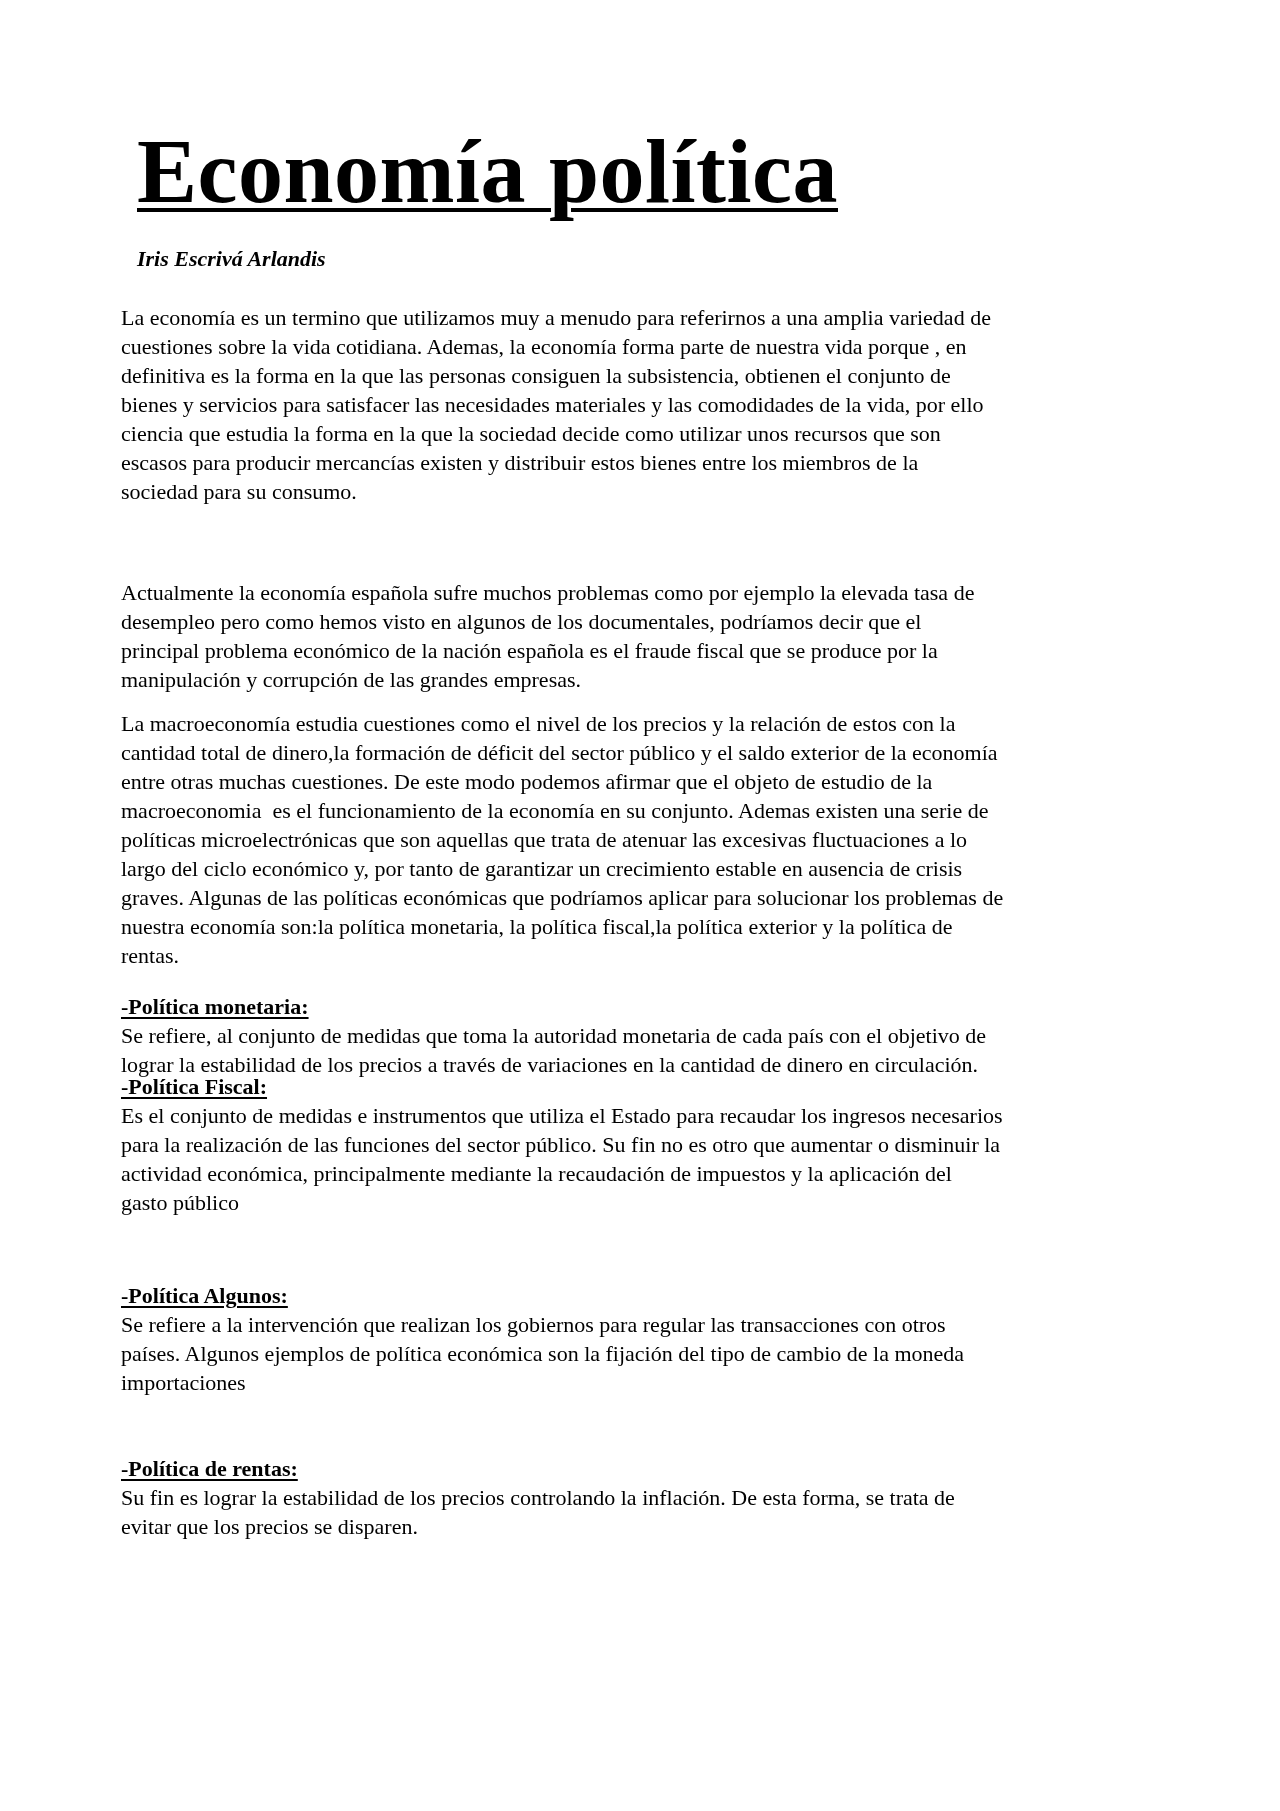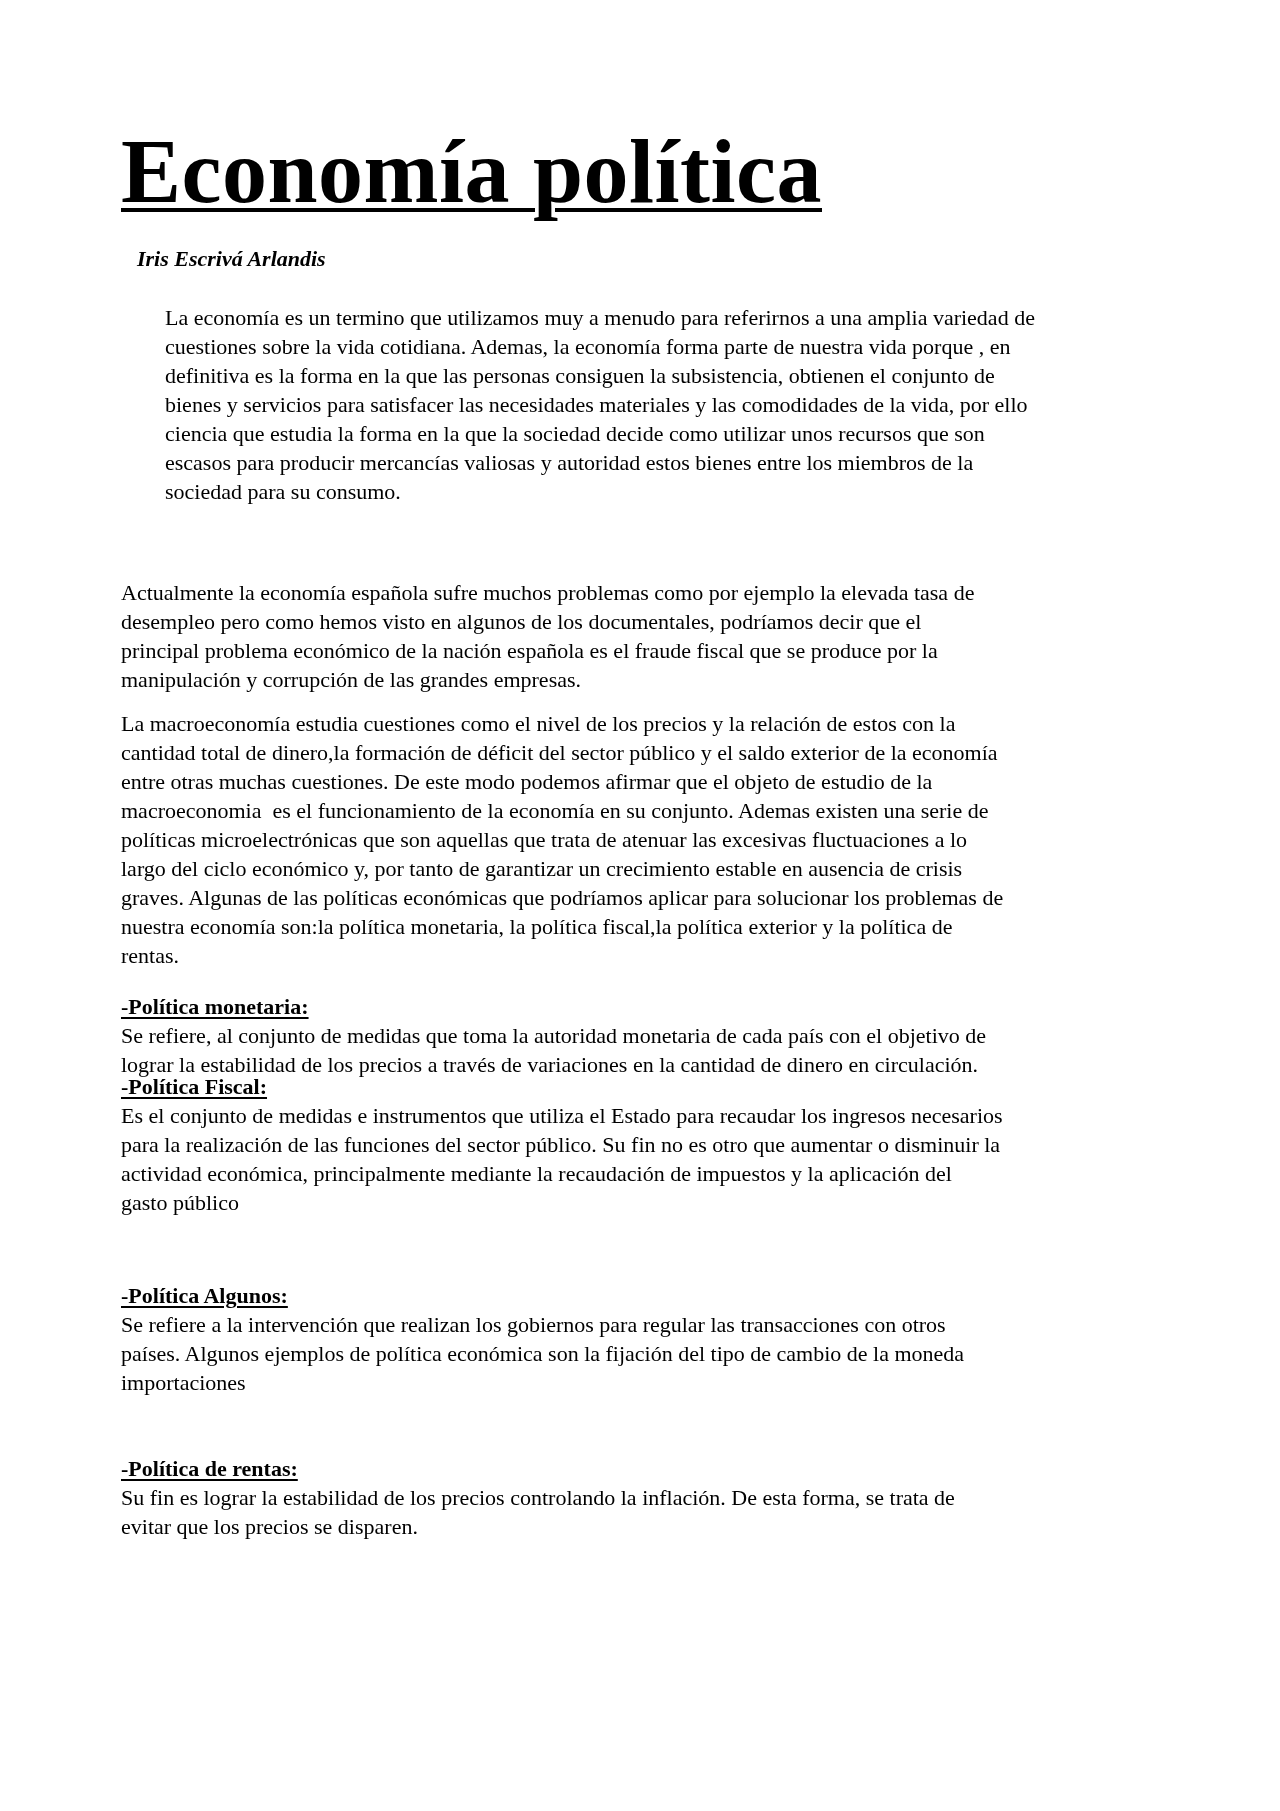--- a/index.html
+++ b/index.html
@@ -17,21 +17,21 @@
     }
     .page {
       position: absolute;
       left: 121px;
       top: 0;
       width: 1060px;
     }
     .doc-title {
       position: absolute;
       top: 122px;
-      left: 0;
+      left: 16px;
       margin: 0;
       font-family: "Liberation Serif", serif;
       font-weight: bold;
       font-size: 90px;
       line-height: 100px;
       white-space: nowrap;
       text-decoration: underline;
       text-decoration-thickness: 4px;
       text-underline-offset: 6px;
       letter-spacing: 0.5px;
@@ -72,27 +72,27 @@
   </style>
 </head>
 <body>
 
 <div class="page">
 
   <h1 class="doc-title">Economía política</h1>
 
   <div class="author">Iris Escrivá Arlandis</div>
 
-  <div class="block" style="top:303px;margin-left:44px;">
+  <div class="block" style="top:303px;">
     <span class="line">La economía es un termino que utilizamos muy a menudo para referirnos a una amplia variedad de</span>
     <span class="line">cuestiones sobre la vida cotidiana. Ademas, la economía forma parte de nuestra vida porque , en</span>
     <span class="line">definitiva es la forma en la que las personas consiguen la subsistencia, obtienen el conjunto de</span>
     <span class="line">bienes y servicios para satisfacer las necesidades materiales y las comodidades de la vida, por ello</span>
     <span class="line">ciencia que estudia la forma en la que la sociedad decide como utilizar unos recursos que son</span>
-    <span class="line">escasos para producir mercancías valiosas y autoridad estos bienes entre los miembros de la</span>
+    <span class="line">escasos para producir mercancías existen y distribuir estos bienes entre los miembros de la</span>
     <span class="line">sociedad para su consumo.</span>
   </div>
 
   <div class="block" style="top:564px;margin-top:14px;">
     <span class="line">Actualmente la economía española sufre muchos problemas como por ejemplo la elevada tasa de</span>
     <span class="line">desempleo pero como hemos visto en algunos de los documentales, podríamos decir que el</span>
     <span class="line">principal problema económico de la nación española es el fraude fiscal que se produce por la</span>
     <span class="line">manipulación y corrupción de las grandes empresas.</span>
   </div>
 

